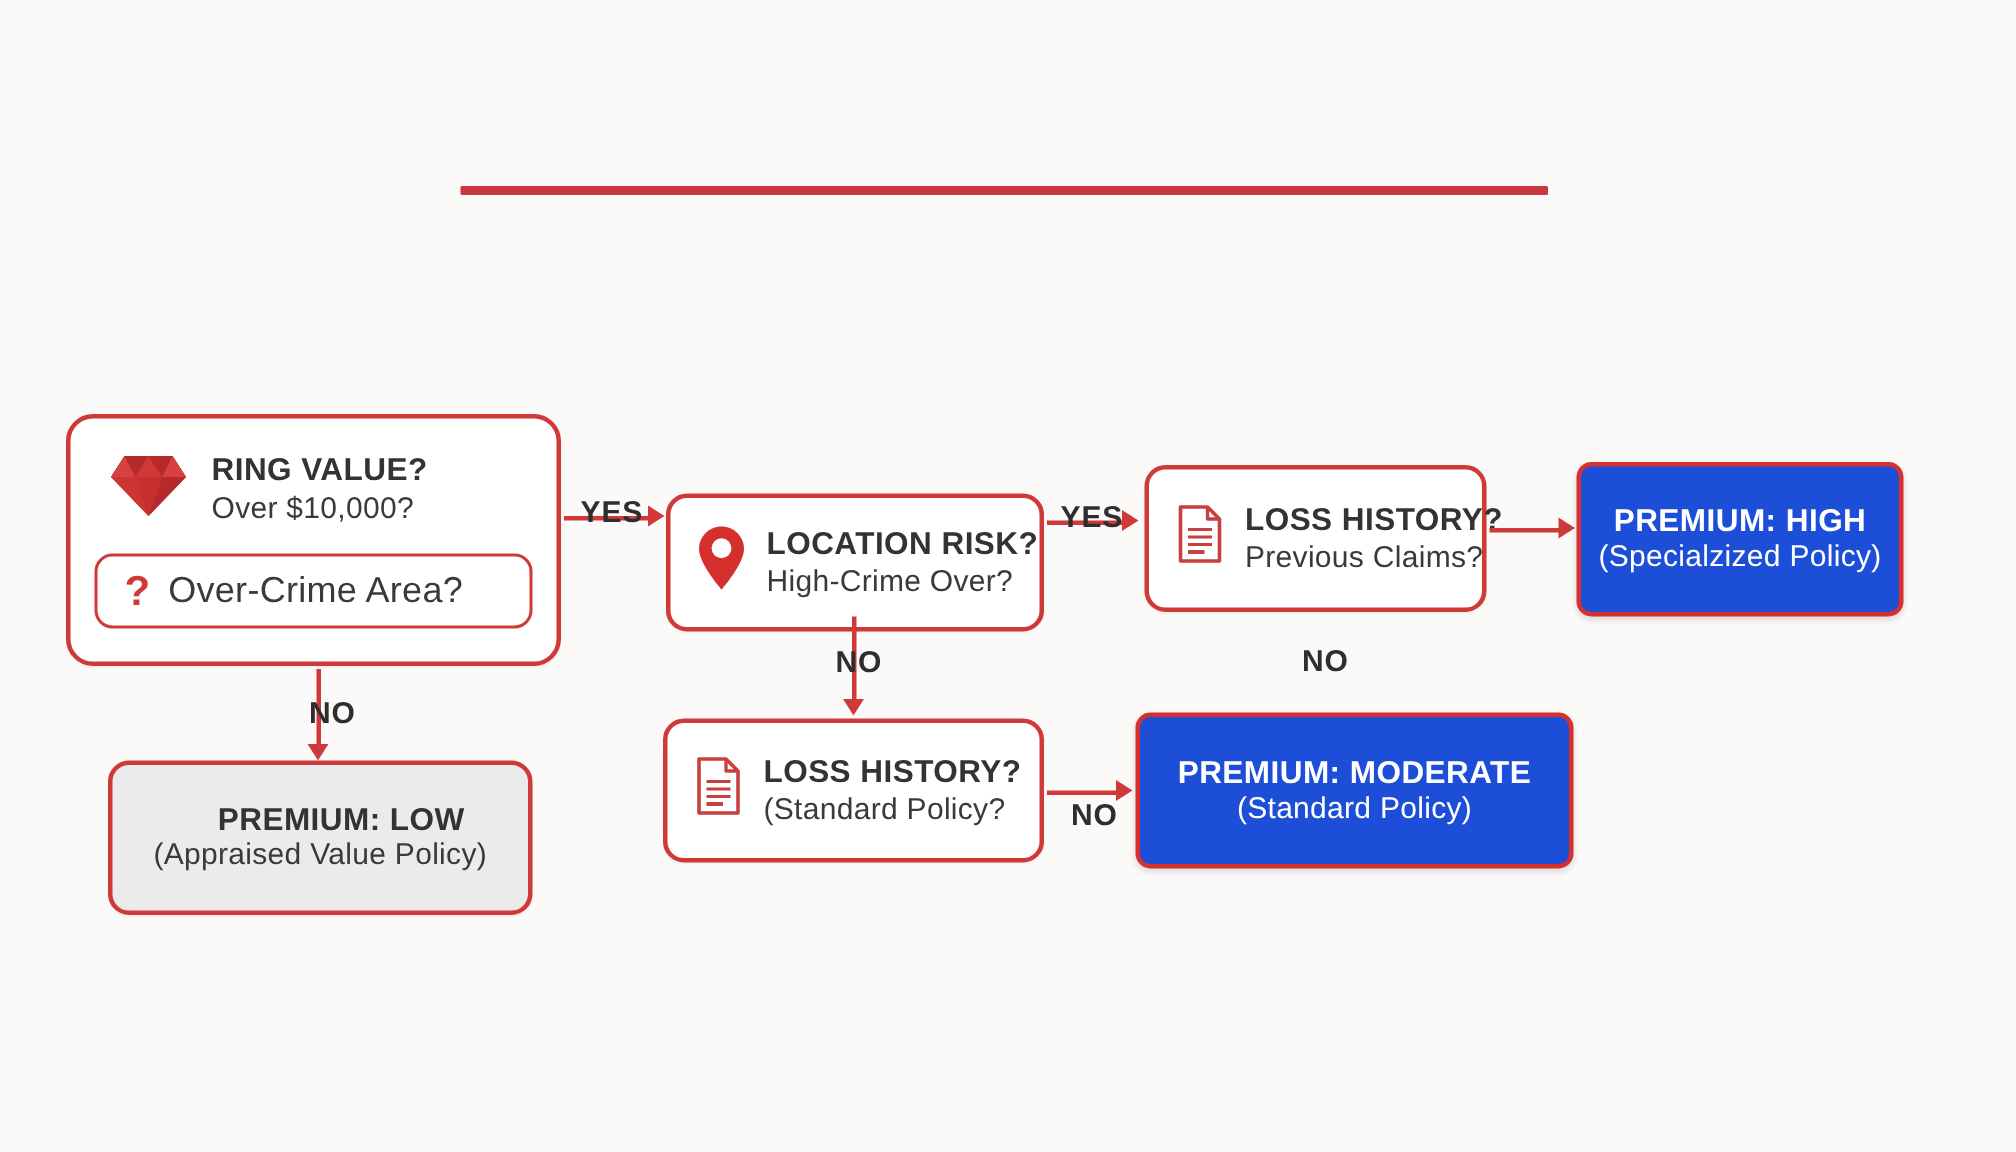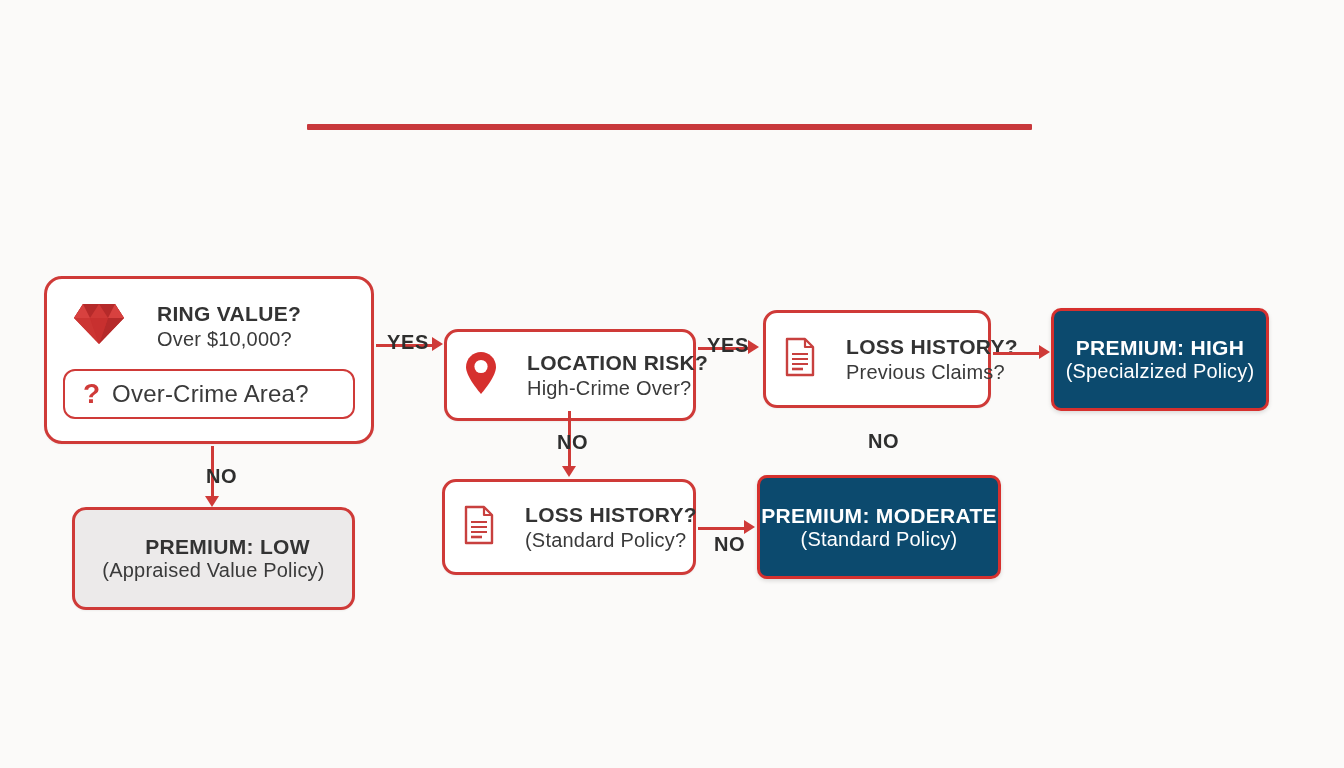--- a/index.html
+++ b/index.html
@@ -56,42 +56,42 @@
     position: absolute;
     box-sizing: border-box;
     border: 3px solid #cf3a38;
     border-radius: 14px;
     background: #ffffff;
     display: flex;
     align-items: center;
     box-shadow: 0 1px 2px rgba(0,0,0,0.05);
   }
   .node.filled {
-    background: #0c4a6e;
+    background: #1d4ed8;
     border-color: #d6302e;
     border-radius: 10px;
     justify-content: center;
     text-align: center;
     box-shadow: 0 2px 4px rgba(0,0,0,0.13);
   }
   .node.gray {
     background: #eceaea;
     border-color: #cf3a38;
     justify-content: center;
     text-align: center;
   }
 
   .node-body {
     display: flex;
     align-items: center;
     gap: 14px;
     padding: 0 18px;
     width: 100%;
   }
-  .node-text { line-height: 1.24; margin-left: 16px; }
+  .node-text { line-height: 1.24; }
 
   .line1 {
     font-family: "Liberation Sans Narrow", "Liberation Sans", sans-serif;
     font-size: 21px;
     font-weight: bold;
     color: #333333;
     letter-spacing: 0.3px;
     white-space: nowrap;
   }
   .line2 {
@@ -139,21 +139,21 @@
     padding: 0 18px;
   }
   .subbox .line2 { font-size: 24px; }
 
   
   #node-location-risk { left: 444px; top: 329px; width: 252px; height: 92px; }
   #node-loss-history-1 { left: 763px; top: 310px; width: 228px; height: 98px; }
   #node-premium-high { left: 1051px; top: 308px; width: 218px; height: 103px; }
   #node-premium-low  { left: 72px;  top: 507px; width: 283px; height: 103px; }
   #node-loss-history-2 { left: 442px; top: 479px; width: 254px; height: 96px; }
-  #node-premium-moderate { left: 757px; top: 475px; width: 244px; height: 104px; }
+  #node-premium-moderate { left: 757px; top: 475px; width: 292px; height: 104px; }
 
   
   .icon {
     flex: 0 0 auto;
     display: block;
   }
   .qmark {
     font-family: "Liberation Sans Narrow", "Liberation Sans", sans-serif;
     font-size: 28px;
     font-weight: bold;

